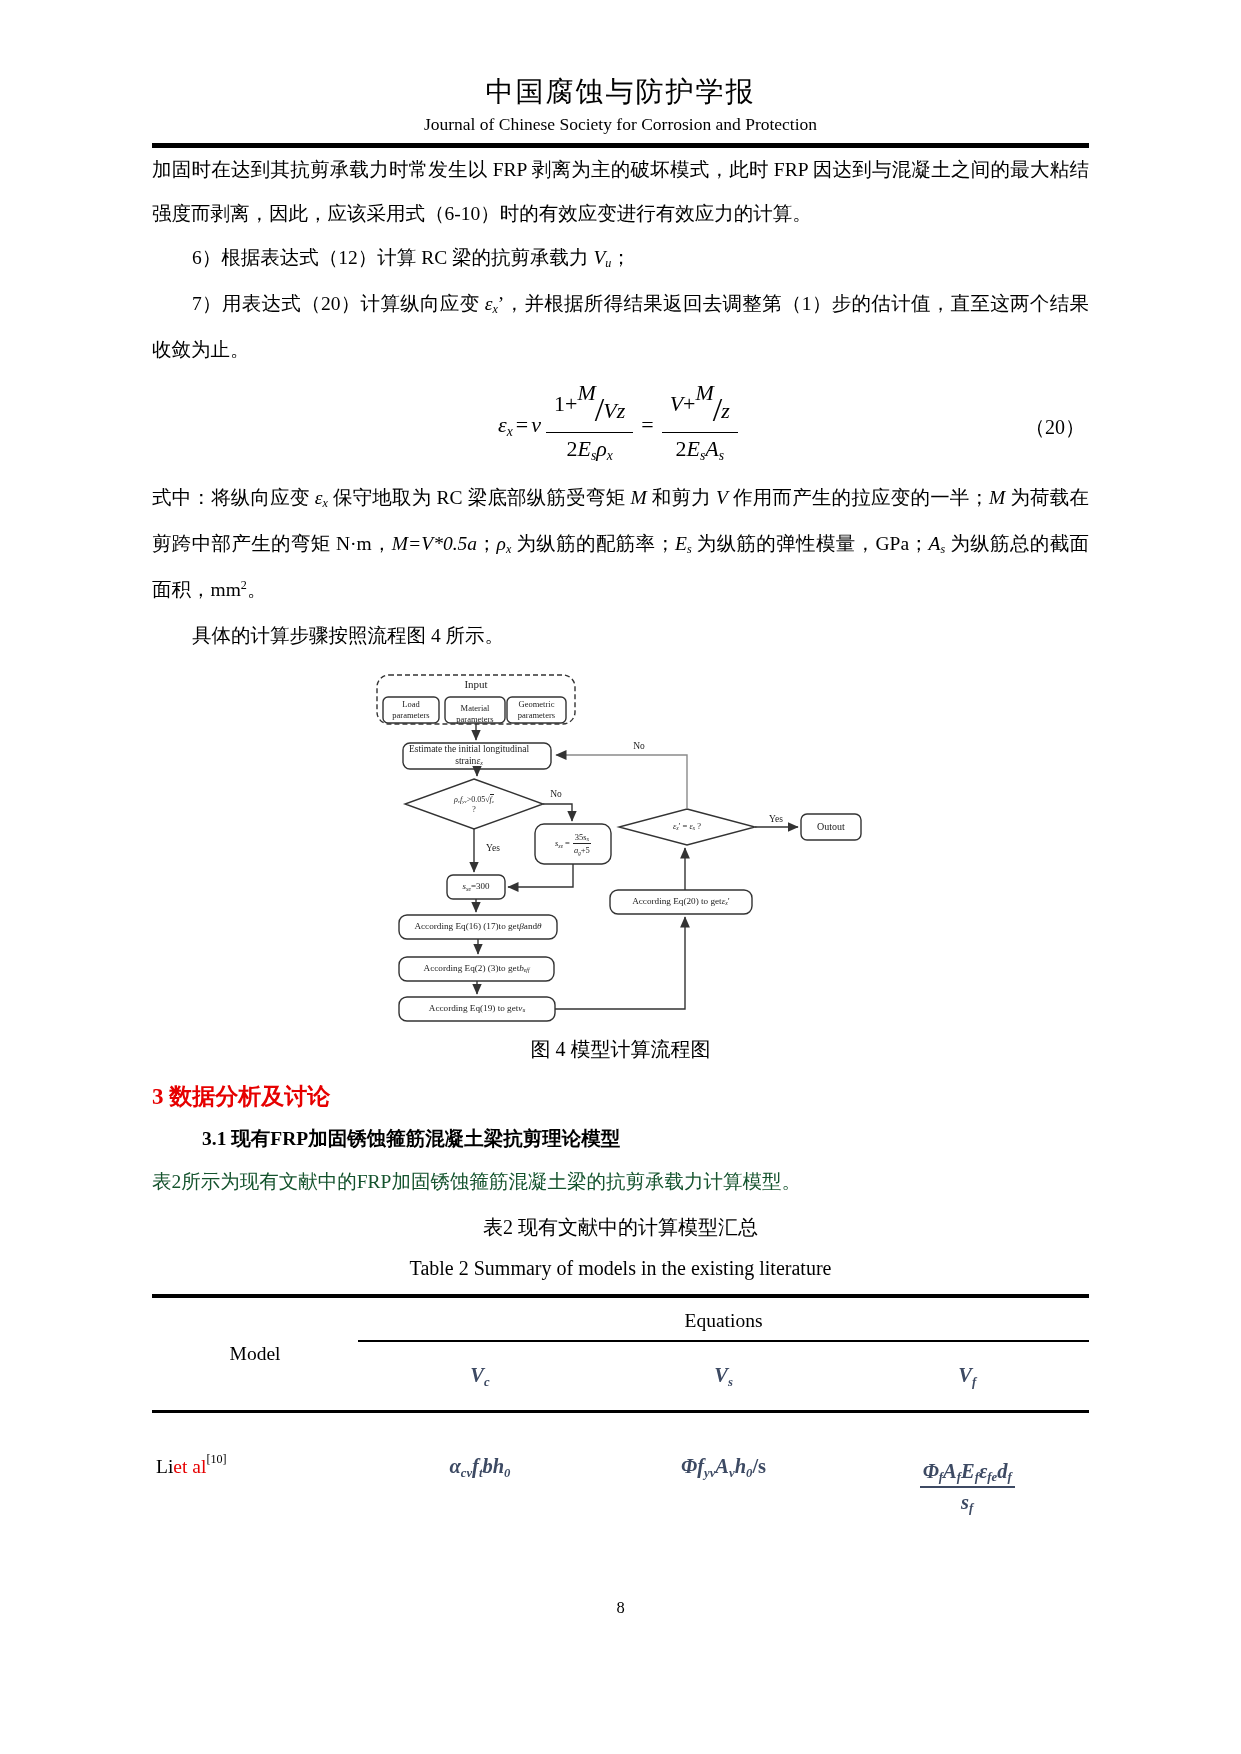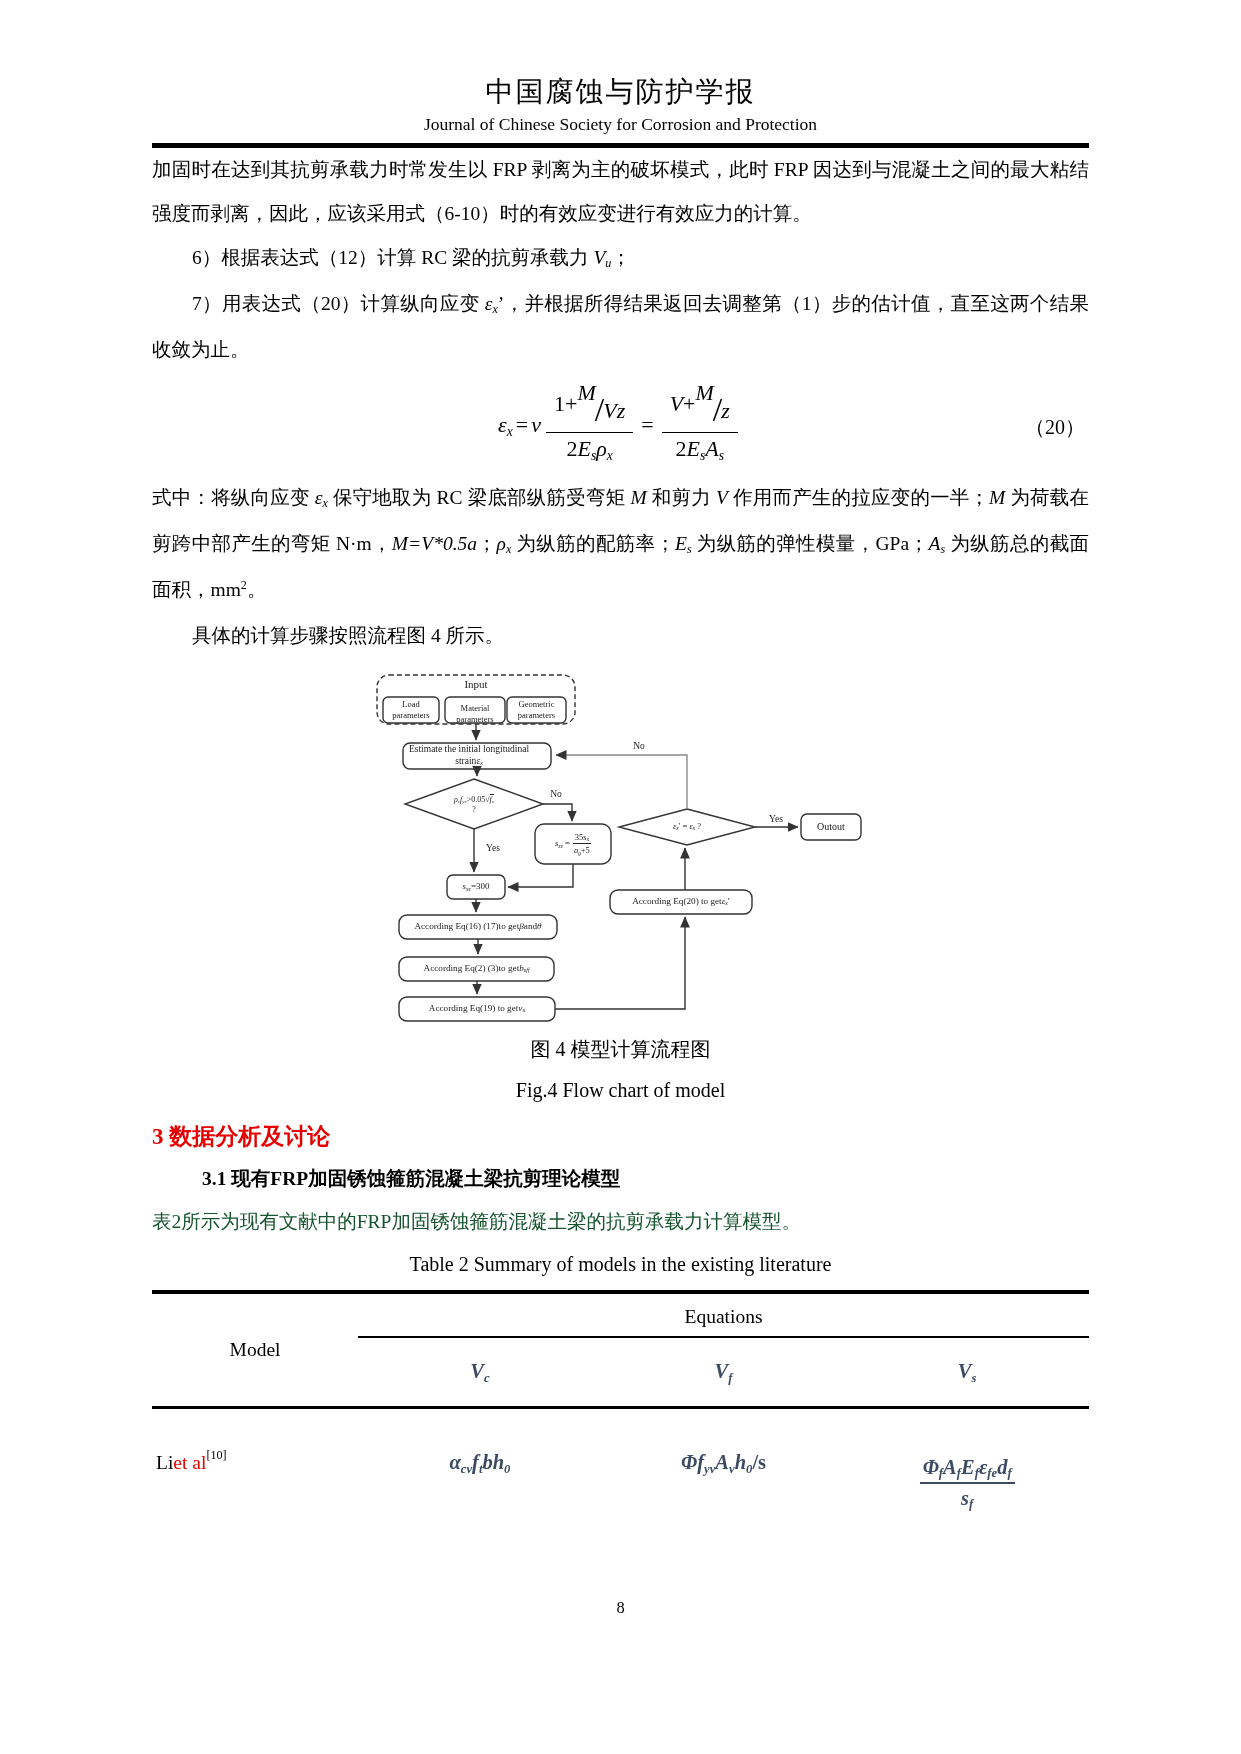--- a/index.html
+++ b/index.html
@@ -174,39 +174,39 @@
           <span class="it">ε</span>
           <span class="sb it">x</span>
           <span style="white-space:pre;"> ?</span>
         </div>
     <div class="fn" style="left:434px;top:152px;width:30px;height:12px;font-size:9.5px;">Yes</div>
     <div class="fn" style="left:298px;top:79px;width:28px;height:12px;font-size:9.5px;">No</div>
     <div class="fn" style="left:474px;top:152px;width:60px;height:26px;font-size:10px;">Outout</div>
   </div>
 
   <div class="capcn">图 4  模型计算流程图</div>
-  <div class="capen">Fig.4 Flow chart of model</div>
 
   <div class="s3">3 数据分析及讨论</div>
   <div class="s31">3.1  现有FRP加固锈蚀箍筋混凝土梁抗剪理论模型</div>
   <p class="redp">表2所示为现有文献中的FRP加固锈蚀箍筋混凝土梁的抗剪承载力计算模型。</p>
 
+  <div class="capcn">表2  现有文献中的计算模型汇总</div>
   <div class="capen">Table 2 Summary of models in the existing literature</div>
 
   <div class="t2">
     <div class="hmodel">Model</div>
     <div class="hq">Equations</div>
     <div class="hv">
           <span class="fm"><span>V</span><span class="sb">c</span></span>
         </div>
     <div class="hv">
+          <span class="fm"><span>V</span><span class="sb">s</span></span>
+        </div>
+    <div class="hv">
           <span class="fm"><span>V</span><span class="sb">f</span></span>
-        </div>
-    <div class="hv">
-          <span class="fm"><span>V</span><span class="sb">s</span></span>
         </div>
     <div class="rule3"></div>
     <div class="dmodel">
           <span>Li </span>
           <span class="red">et al</span>
           <span class="sp">[10]</span>
         </div>
     <div class="dcell">
           <span class="fm"><span>α</span><span class="sb">cv</span><span>f</span><span class="sb">t</span><span>bh</span><span class="sb">0</span></span>
         </div>

